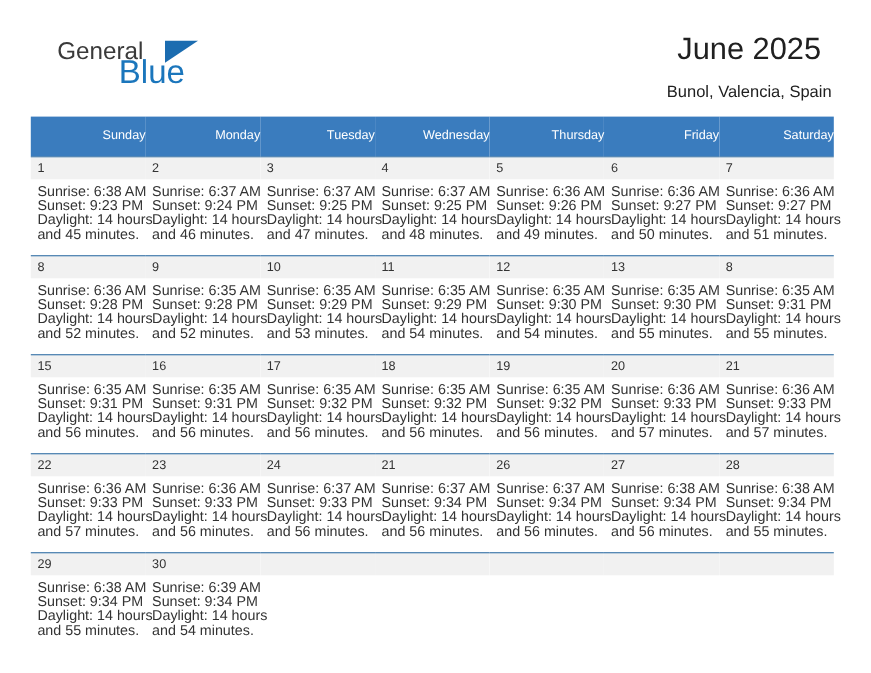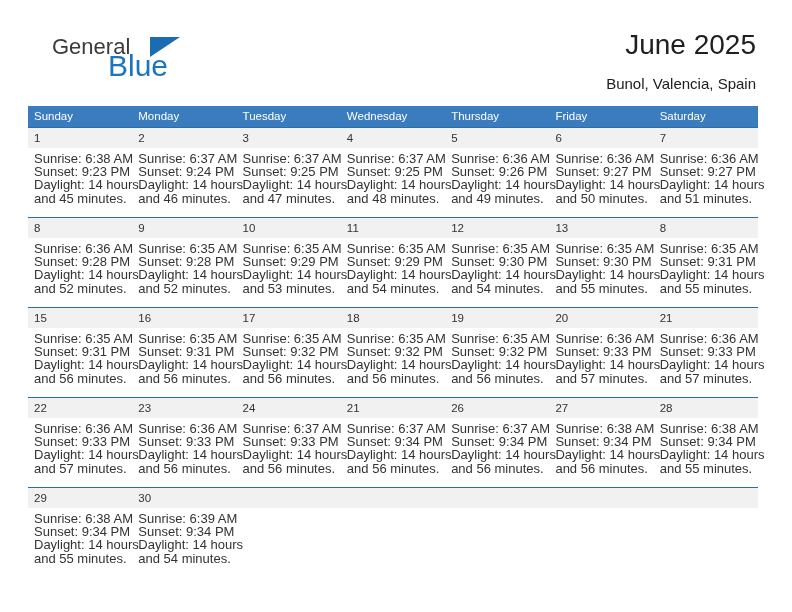--- a/index.html
+++ b/index.html
@@ -61,20 +61,21 @@
     right: 36px;
     top: 28px;
     text-align: right;
   }
   .cal-title {
     font-size: 28px;
     color: #202020;
     font-weight: 400;
     line-height: 34px;
     white-space: nowrap;
+    text-align: center;
   }
   .cal-subtitle {
     font-size: 15px;
     color: #202020;
     font-weight: 400;
     line-height: 20px;
     margin-top: 12px;
     white-space: nowrap;
   }
 
@@ -85,23 +86,23 @@
     top: 106px;
     width: 730px;
     border-collapse: collapse;
     table-layout: fixed;
   }
   .calendar th {
     background: #3a7cbe;
     color: #ffffff;
     font-size: 11.5px;
     font-weight: 400;
-    text-align: left;
+    text-align: right;
     padding: 5px 0 5px 6px;
-    height: 21px;
+    height: 36px;
     line-height: 11px;
     border: none;
   }
   .calendar td {
     width: 104.28px;
     vertical-align: top;
     padding: 0;
     border: none;
     border-top: 1px solid #2e6da4;
     height: 90px;

